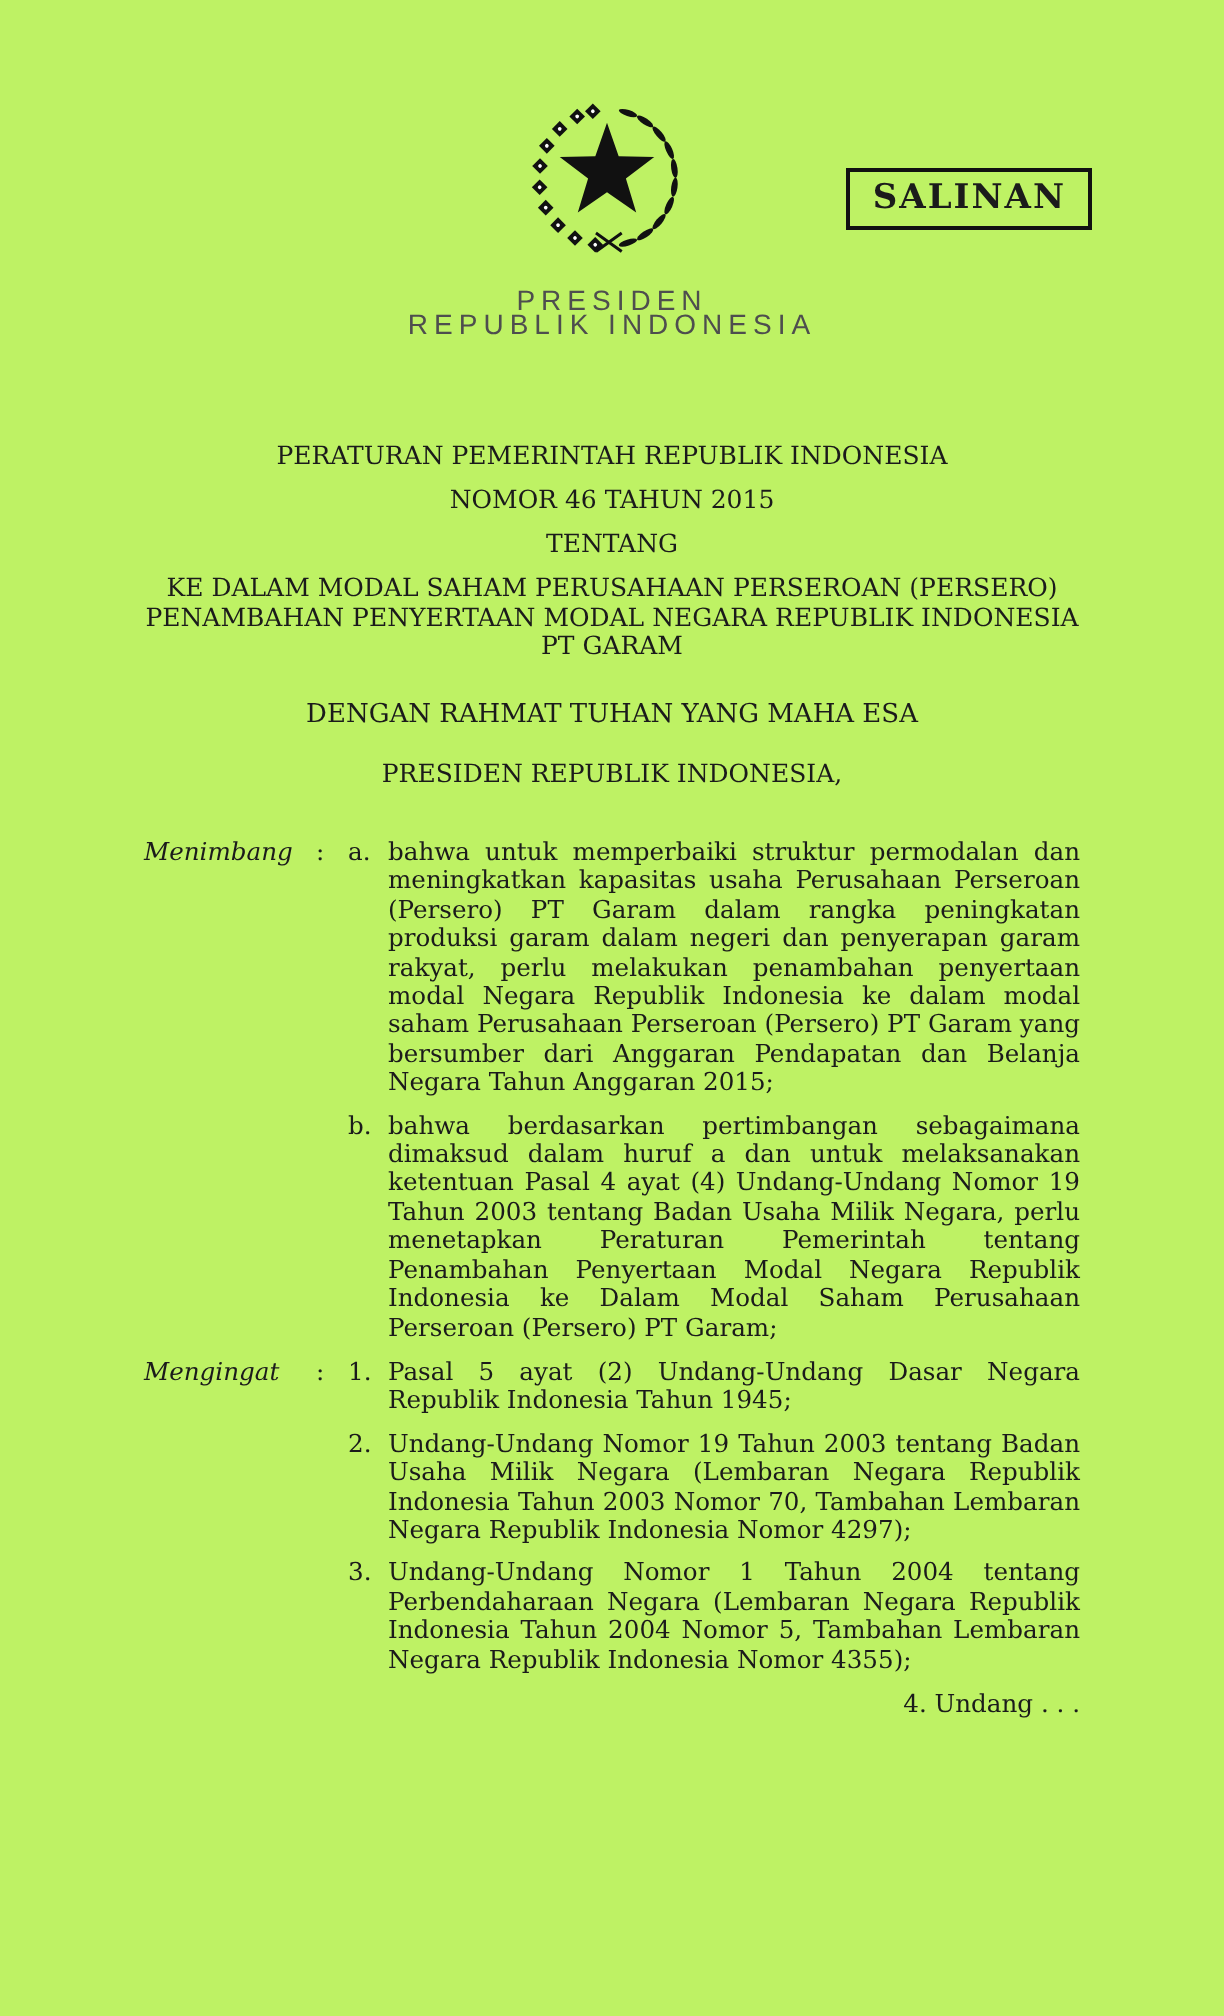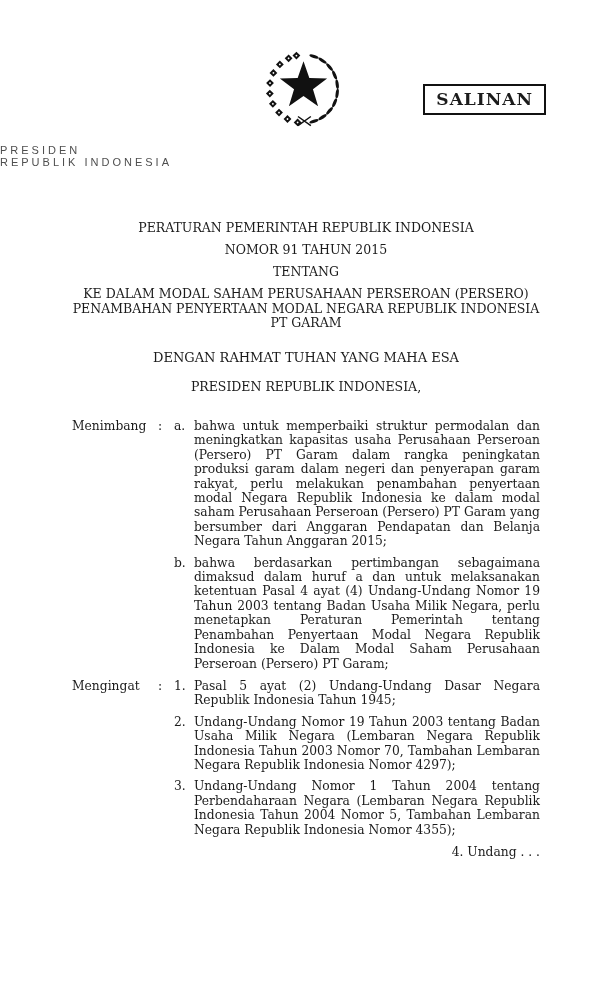--- a/index.html
+++ b/index.html
@@ -1,41 +1,42 @@
 <!DOCTYPE html>
 <html><head>
 <meta charset="utf-8">
 <style>
   html,body { margin:0; padding:0; background:#e8e8e8; }
   .page {
     position:relative;
     width:612px; height:1008px;
     margin:0 auto;
-    background:#ffffff;
+    background:#bef264;
     font-family:"DejaVu Serif", serif;
     color:#1b1b1b;
     overflow:hidden;
   }
 
   
   .emblem { position:absolute; top:42px; left:256px; width:95px; height:92px; }
   .emblem svg { display:block; width:100%; height:100%; }
 
   .salinan-box {
     position:absolute; top:84px; right:66px;
     border:2px solid #111;
     padding:3px 11px 4px 11px;
     font-weight:bold; font-size:17px; letter-spacing:1px;
     font-family:"DejaVu Serif", serif;
   }
 
   .letterhead {
     position:absolute; top:144px; left:0; right:0;
+    text-align:center;
     font-family:"Liberation Sans", sans-serif;
-    font-size:11px; letter-spacing:3px; color:#4e4e4e;
+    font-size:14px; letter-spacing:3px; color:#4e4e4e;
     line-height:12px;
   }
 
   
   .title-block {
     position:absolute; top:221px; left:0; right:0;
     text-align:center; font-size:12.5px; line-height:14.5px;
   }
   .title-block .sp { display:block; margin-bottom:7.5px; }
   .title-block .subject-line { display:block; }
@@ -48,21 +49,21 @@
     position:absolute; top:379px; left:0; right:0;
     text-align:center; font-size:12.5px;
   }
 
   
   .clauses {
     position:absolute; top:419px; left:72px; right:72px;
     font-size:12.3px; line-height:14.4px;
   }
   .clause { display:flex; margin-bottom:8px; }
-  .clause-label { width:86px; flex:none; }
+  .clause-label { width:86px; flex:none;font-style:italic; }
   .clause-colon { width:16px; flex:none; }
   .clause-items { flex:1; }
   .clause-item { display:flex; margin-bottom:7px; }
   .clause-item:last-child { margin-bottom:0; }
   .item-marker { width:20px; flex:none; }
   .item-text { flex:1; text-align:justify; }
 
   .catchword {
     position:absolute; top:845px; right:72px;
     font-size:12.3px;
@@ -142,21 +143,21 @@
     <span>SALINAN</span>
   </div>
 
   <div class="letterhead">
     <span>PRESIDEN</span><br>
     <span>REPUBLIK INDONESIA</span>
   </div>
 
   <div class="title-block">
     <span class="sp">PERATURAN PEMERINTAH REPUBLIK INDONESIA</span>
-    <span class="sp">NOMOR 91 TAHUN 2015</span>
+    <span class="sp">NOMOR 46 TAHUN 2015</span>
     <span class="sp">TENTANG</span>
     <span class="subject-line">KE DALAM MODAL SAHAM PERUSAHAAN PERSEROAN (PERSERO)</span>
     <span class="subject-line">PENAMBAHAN PENYERTAAN MODAL NEGARA REPUBLIK INDONESIA</span>
     <span class="subject-line">PT GARAM</span>
   </div>
 
   <div class="invocation">DENGAN RAHMAT TUHAN YANG MAHA ESA</div>
   <div class="authority">PRESIDEN REPUBLIK INDONESIA,</div>
 
   <div class="clauses">

